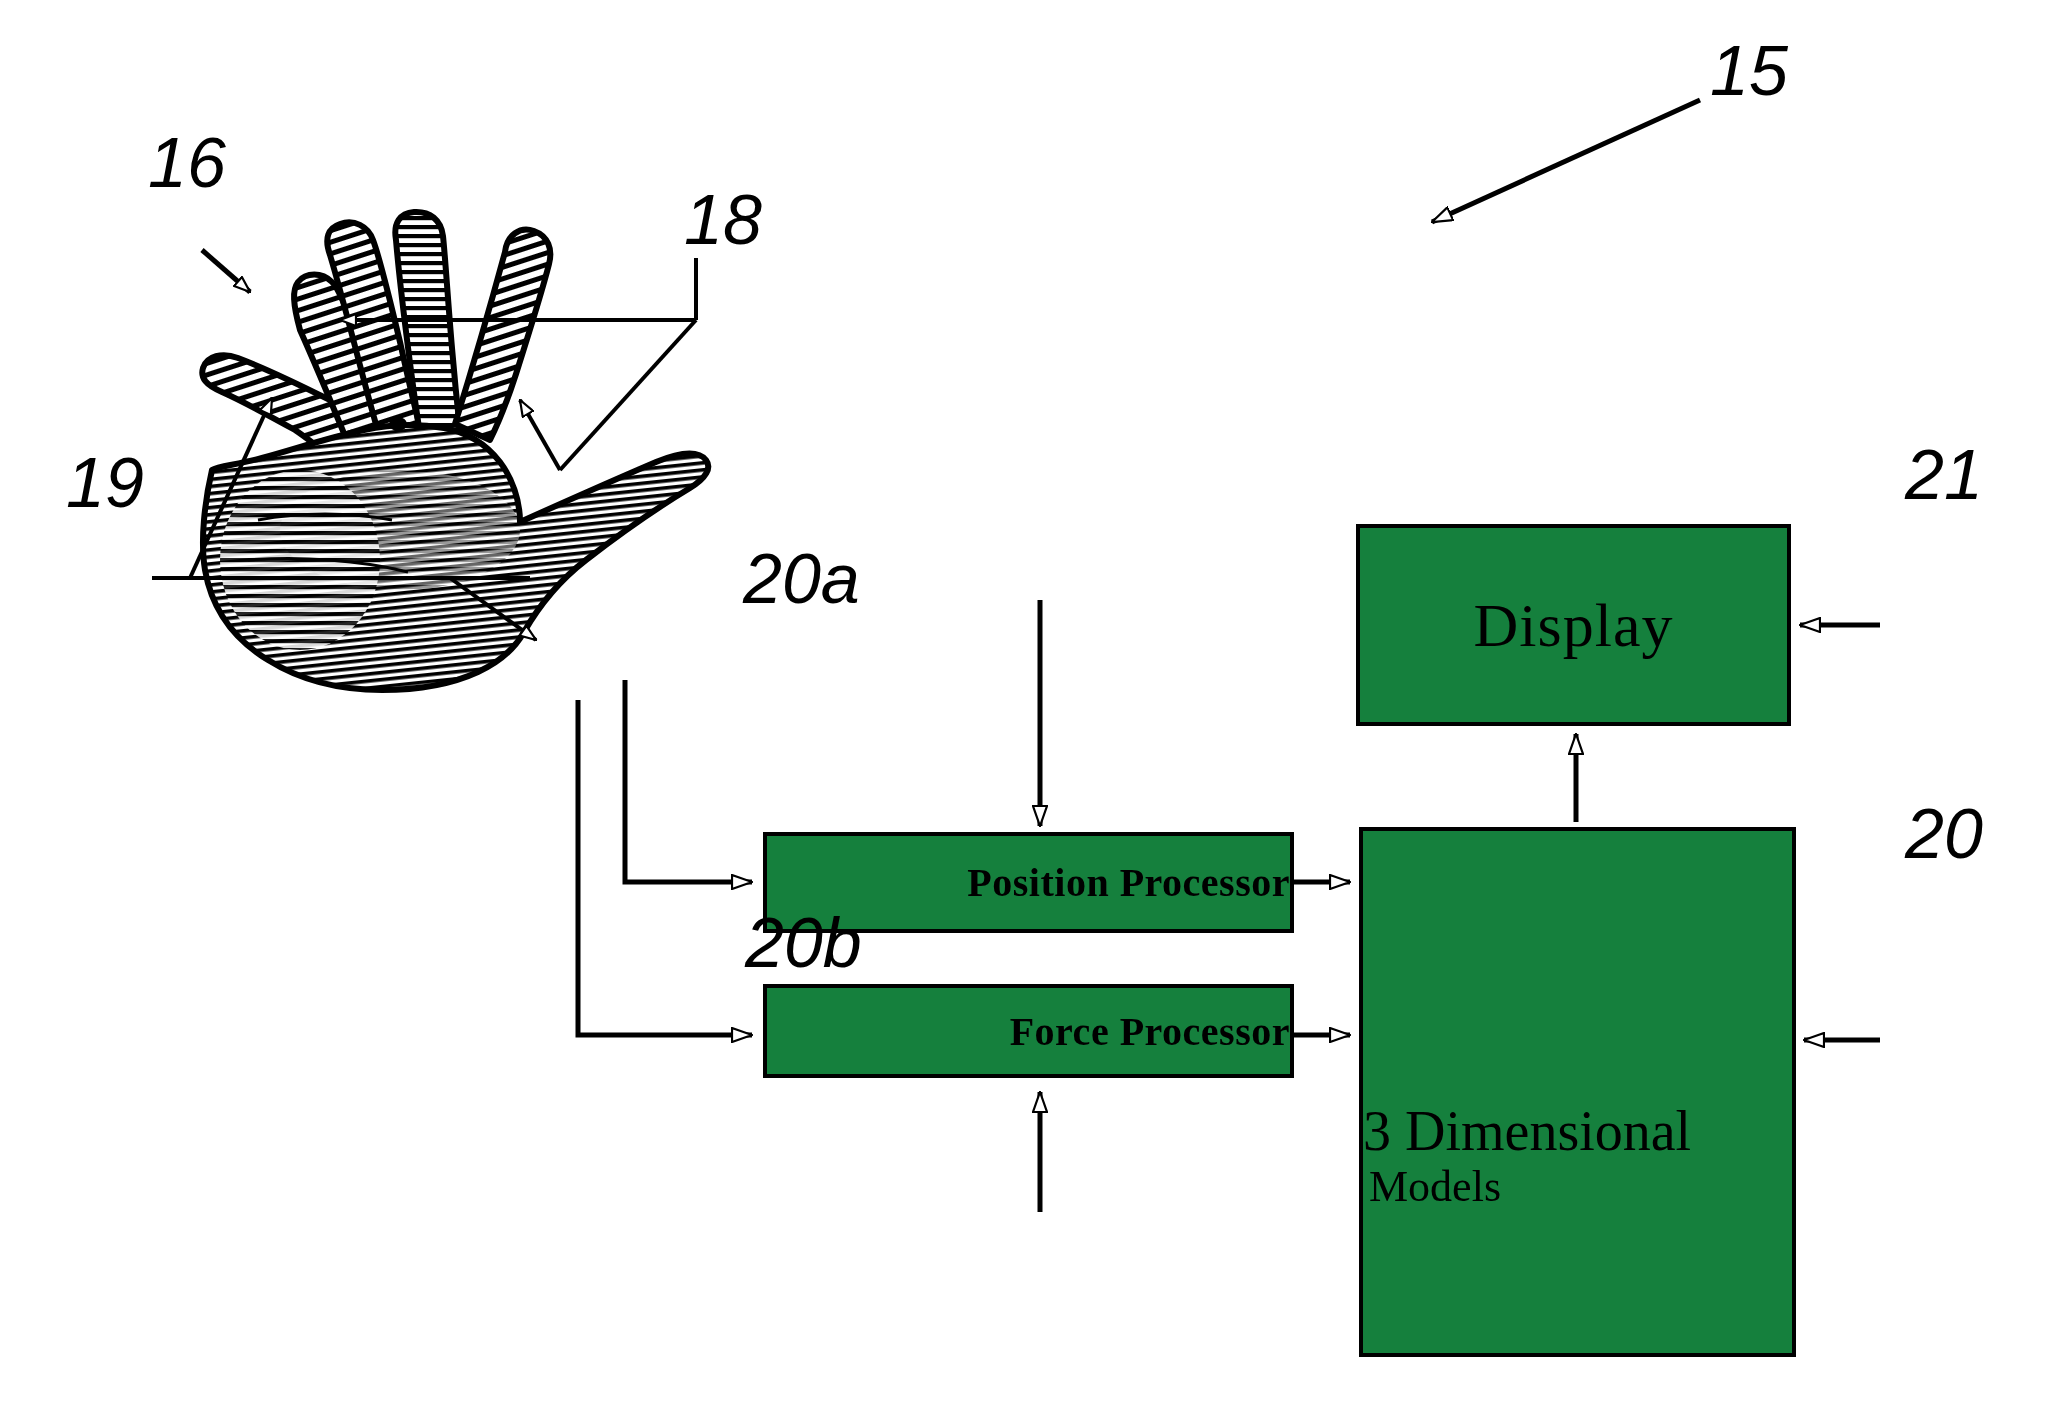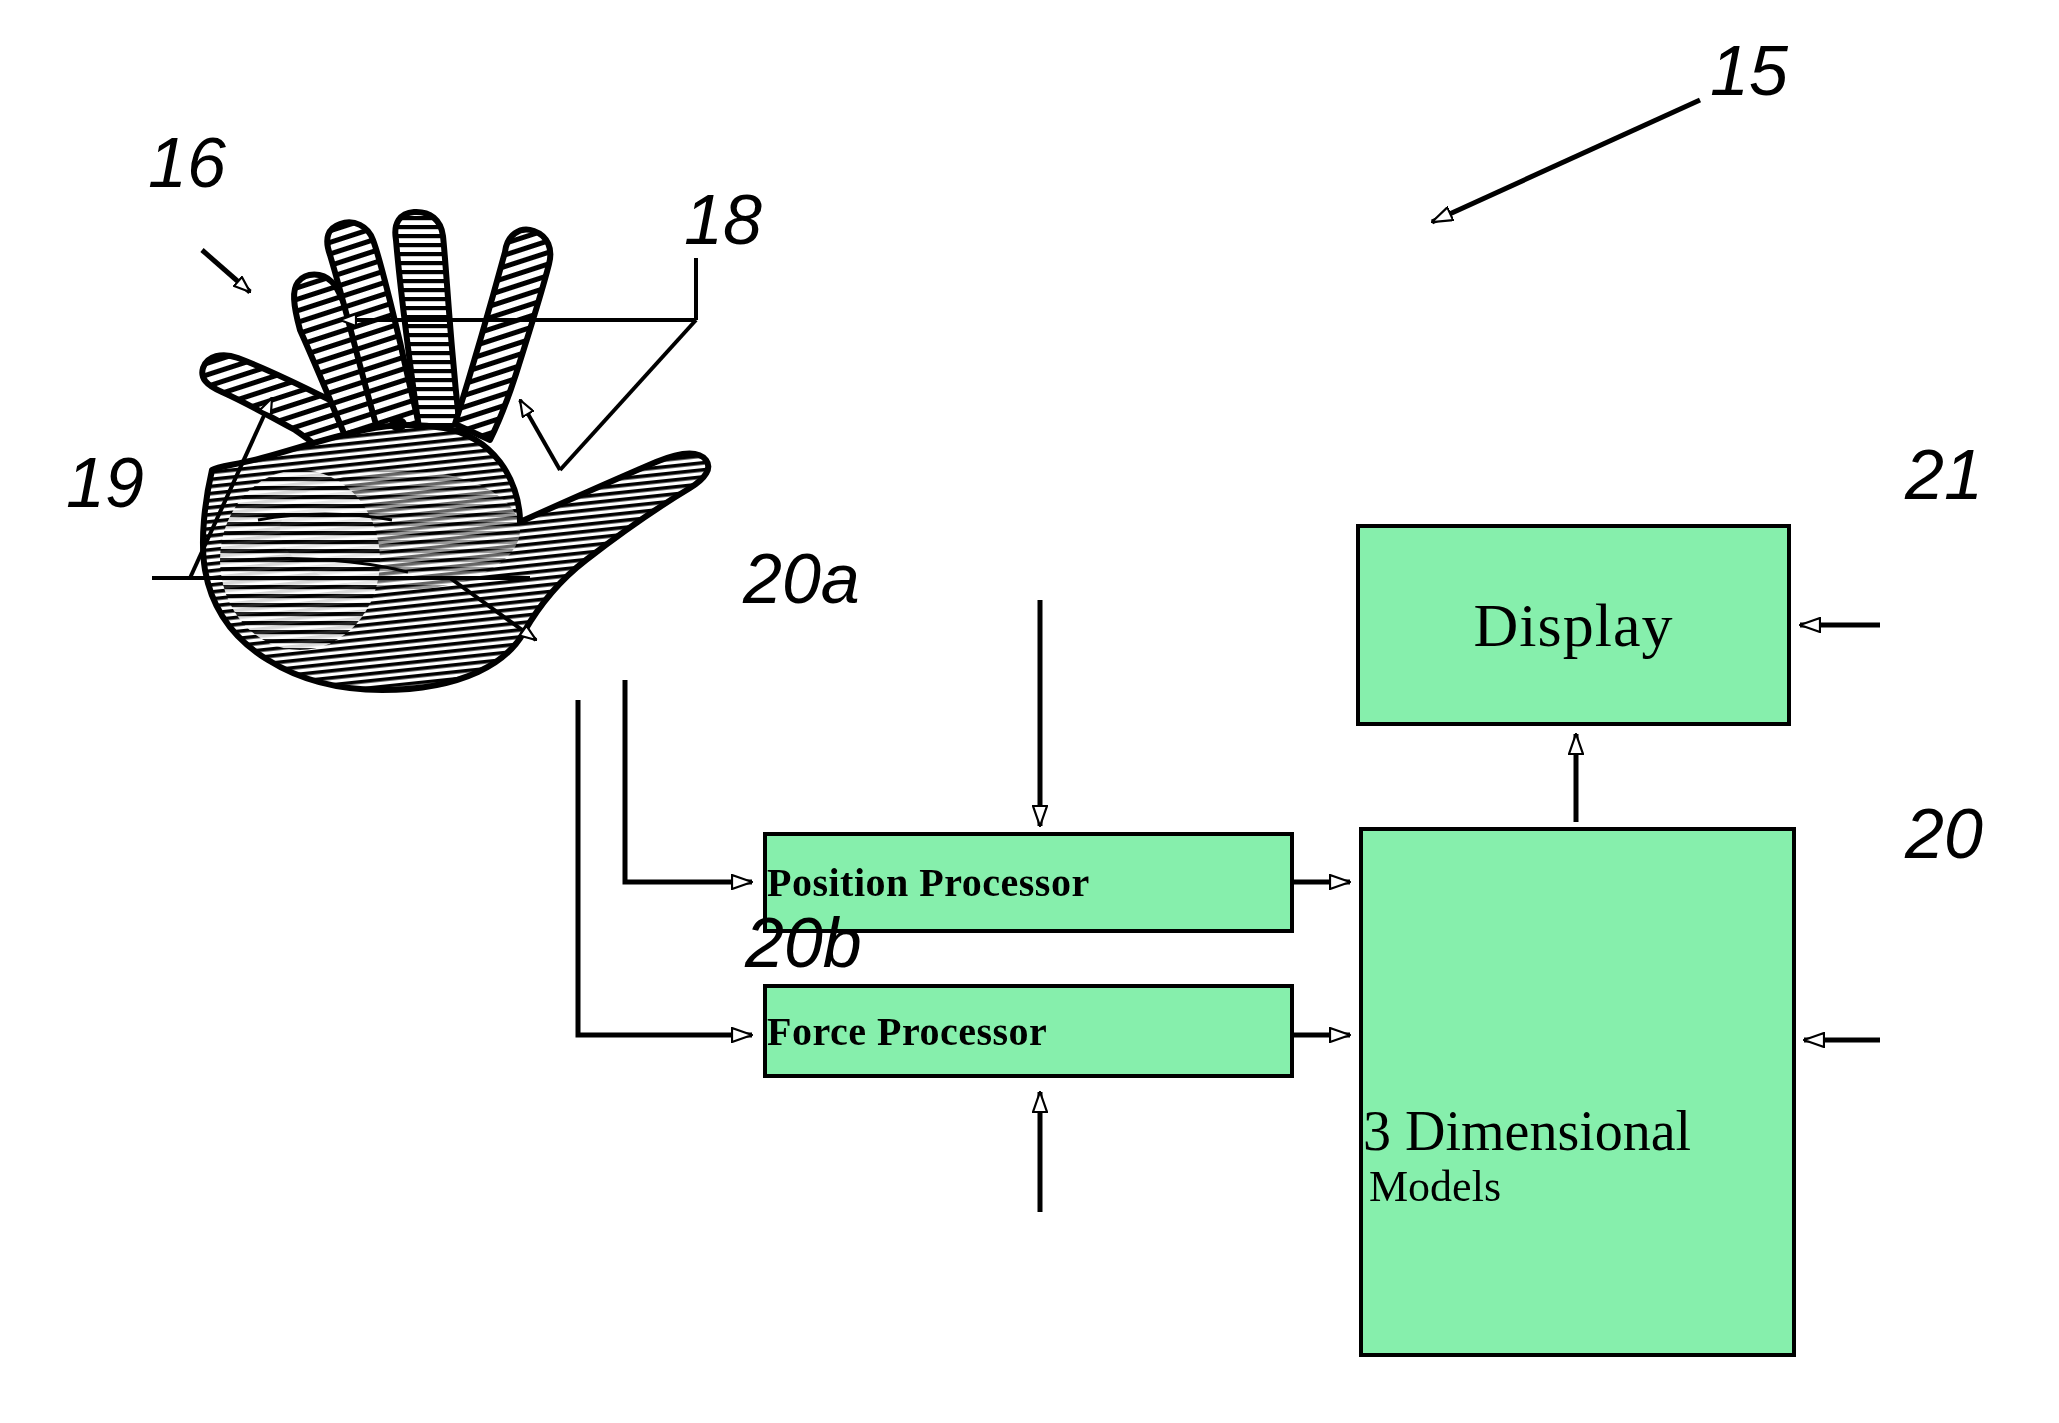--- a/index.html
+++ b/index.html
@@ -19,32 +19,32 @@
     position: absolute;
     left: 0;
     top: 0;
     width: 2059px;
     height: 1423px;
   }
   
   .box {
     position: absolute;
     border: 4px solid #000000;
-    background: #86efac;
+    background: #15803d;
     box-sizing: border-box;
   }
   .box-label {
     font-family: "Liberation Serif", serif;
     color: #000000;
     white-space: pre;
   }
   .proc-box {
     display: flex;
     align-items: center;
-    justify-content: flex-start;
+    justify-content: flex-end;
   }
   .proc-label {
     font-weight: bold;
     font-size: 40px;
     letter-spacing: 0.5px;
   }
   #display-box {
     left: 1356px;
     top: 524px;
     width: 435px;

